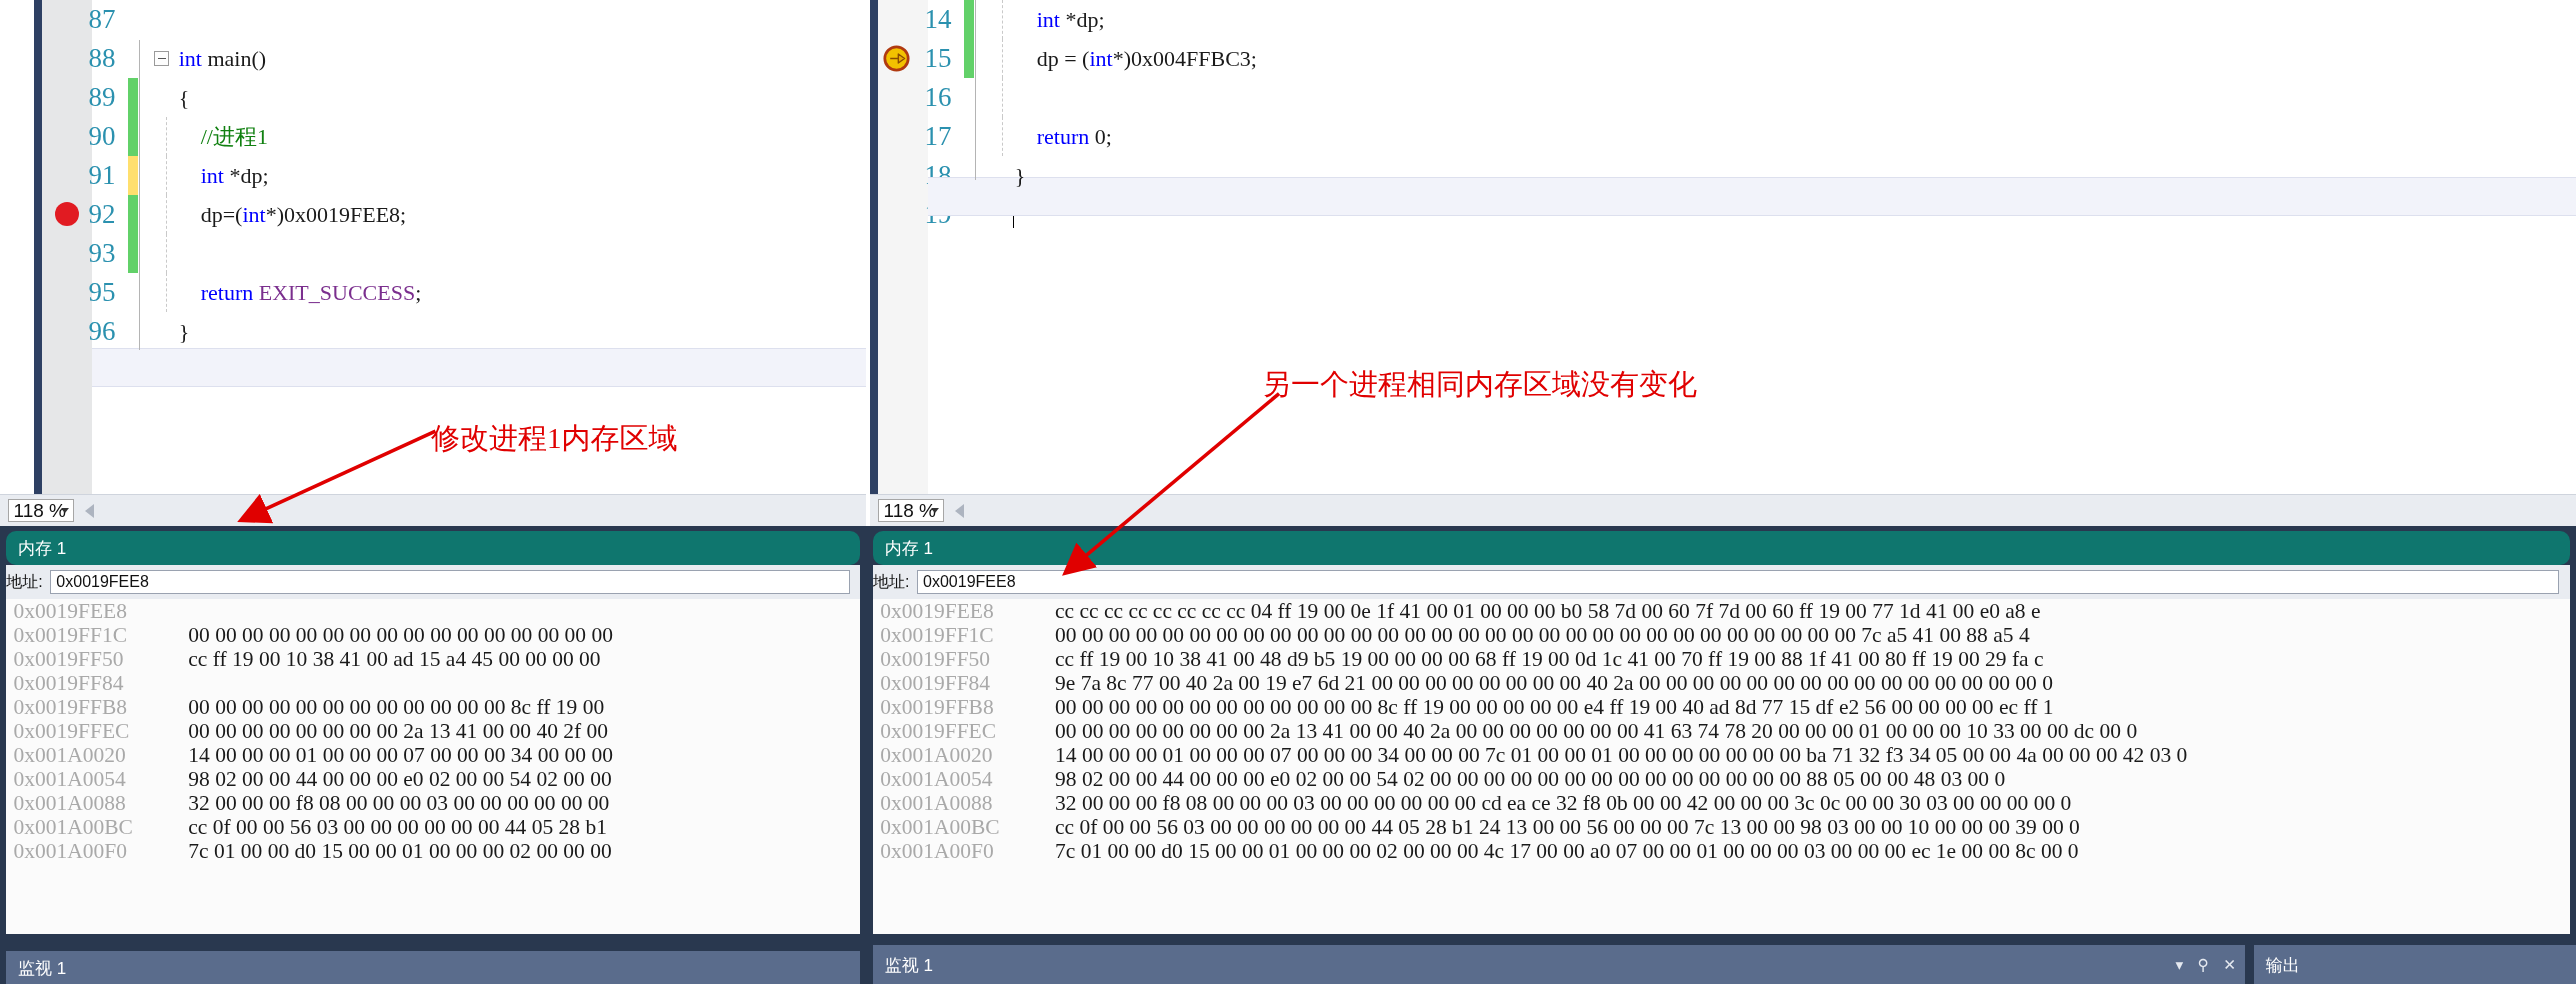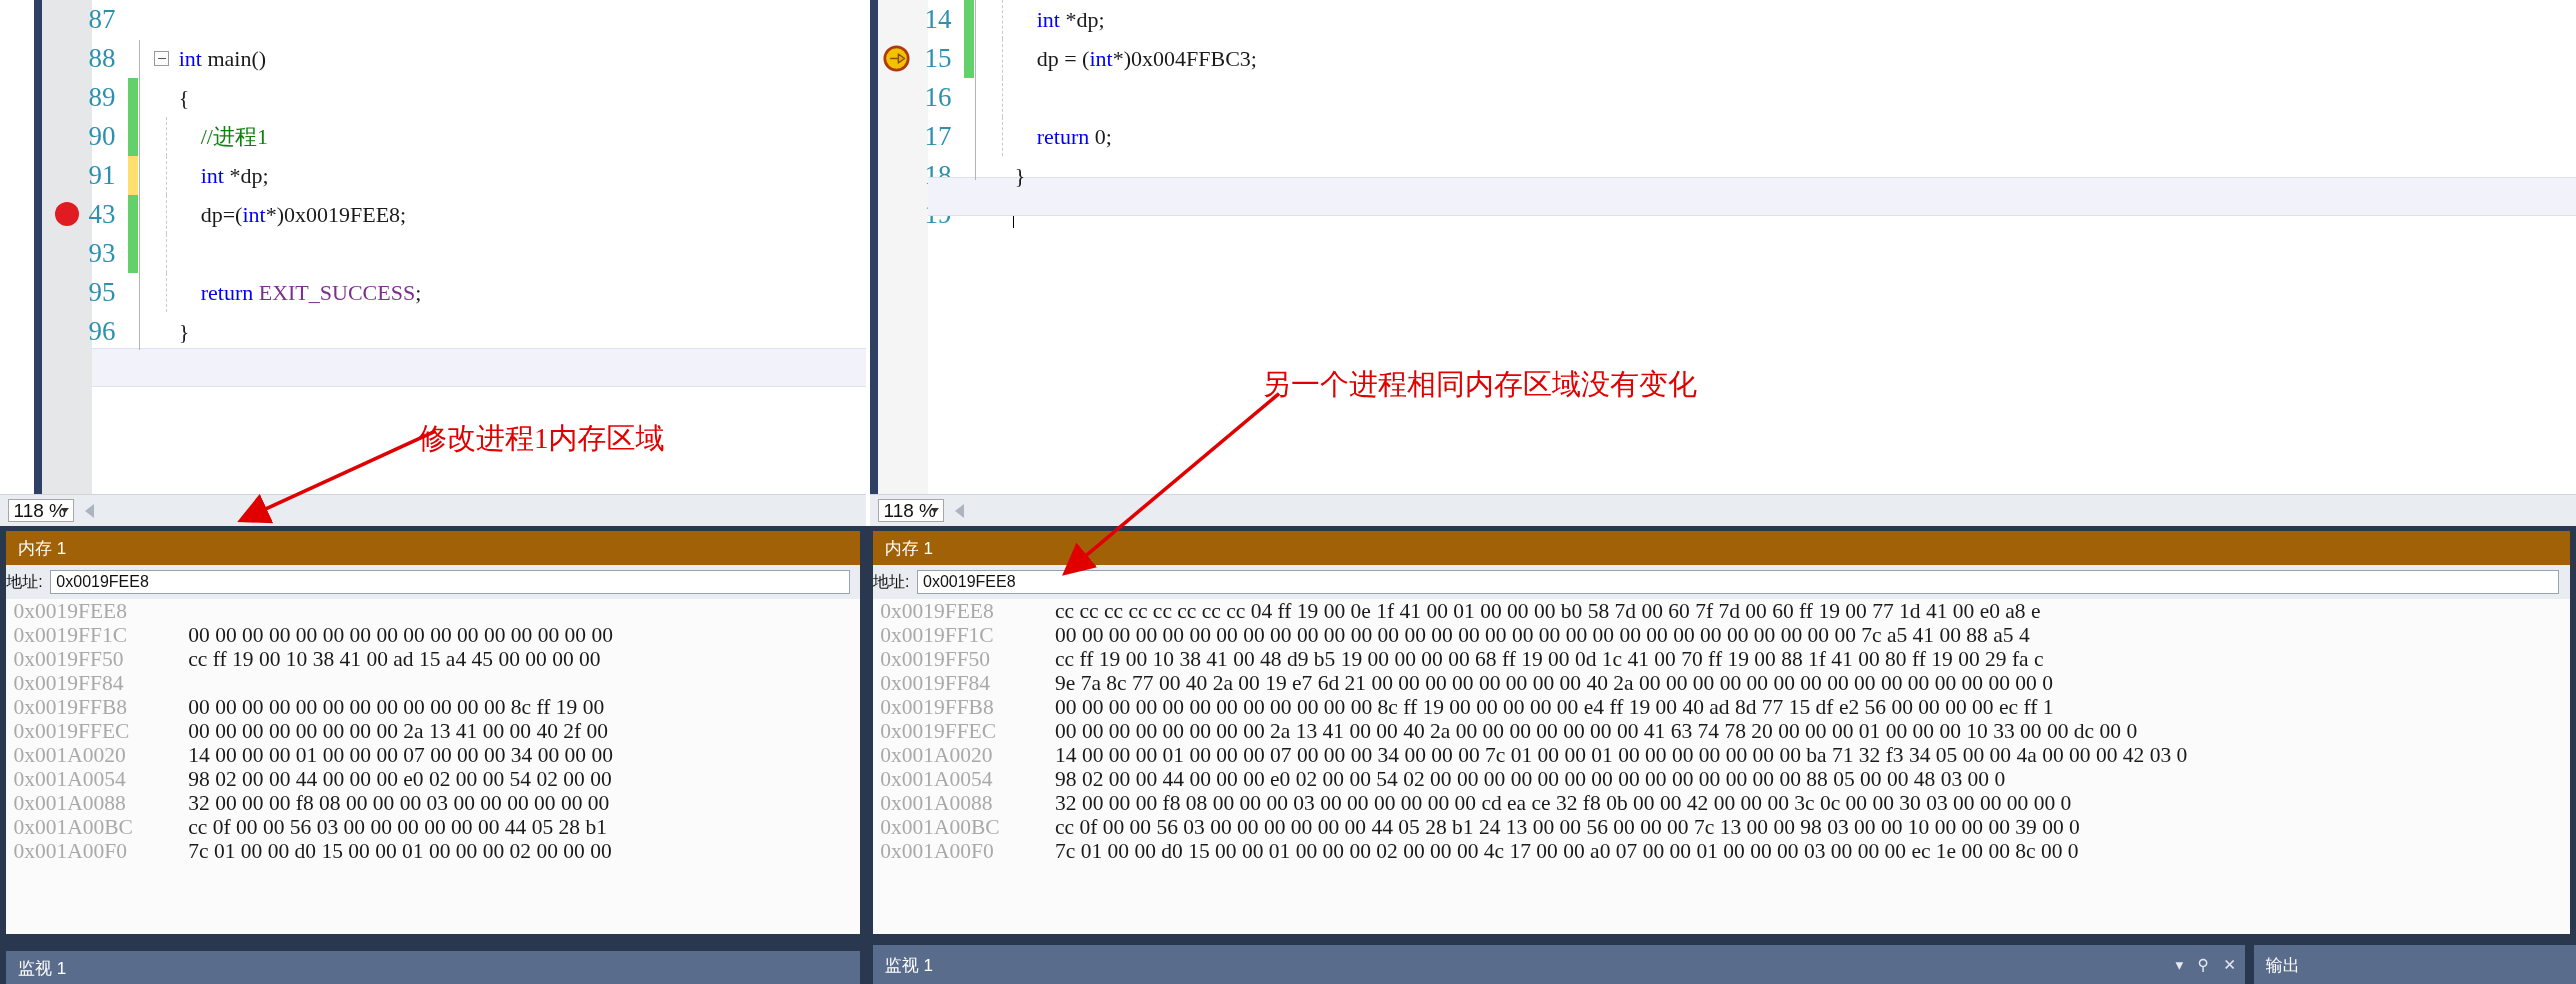--- a/index.html
+++ b/index.html
@@ -140,27 +140,28 @@
     border-right: 9px solid #adb4c0;
   }
 
   
   .mem-outerframe {
     position: absolute;
     background: #29384f;
   }
   .mem-titlebar {
     position: absolute;
-    background: #a16207;
+    background: #0f766e;
     color: #ffffff;
     font-size: 17px;
     display: flex;
     align-items: center;
     padding-left: 11.7px;
     font-family: "Liberation Sans", sans-serif;
+    border-radius: 10px;
   }
   .mem-addrbar {
     position: absolute;
     background: #e9ecf1;
     display: flex;
     align-items: center;
     padding-left: 0;
   }
   .mem-addr-label {
     font-size: 16px; color: #111;
@@ -248,21 +249,21 @@
 
   <div class="pane editor-wrap" style="left:0;top:0;width:866px;height:494px;">
     <div class="ed-dark-edge" style="left:34px;width:8px;"></div>
     <div class="ed-breakgutter" style="left:42px;width:50px;"></div>
     <div class="code-rows" id="left-code-rows" style="left:42px;right:0;">
         <div class="crow"><div class="lnum">87</div><div class="changebar cb-none"></div><div class="guidegap"></div><div class="codecell"><span class="ctext"></span></div></div>
         <div class="crow"><div class="lnum">88</div><div class="changebar cb-none"></div><div class="guidegap"></div><div class="codecell"><div class="foldbox"></div><span class="ctext"><span class="kw">int </span><span class="plain">main()</span></span></div></div>
         <div class="crow"><div class="lnum">89</div><div class="changebar cb-green"></div><div class="guidegap"></div><div class="codecell"><span class="ctext"><span class="plain">{</span></span></div></div>
         <div class="crow"><div class="lnum">90</div><div class="changebar cb-green"></div><div class="guidegap"></div><div class="codecell"><div class="indentguide"></div><span class="ctext"><span class="cmt">    //进程1</span></span></div></div>
         <div class="crow"><div class="lnum">91</div><div class="changebar cb-yellow"></div><div class="guidegap"></div><div class="codecell"><div class="indentguide"></div><span class="ctext"><span class="plain">    </span><span class="kw">int</span><span class="plain"> *dp;</span></span></div></div>
-        <div class="crow"><div class="lnum">43</div><div class="changebar cb-green"></div><div class="guidegap"></div><div class="codecell"><div class="indentguide"></div><span class="ctext"><span class="plain">    dp=(</span><span class="kw">int</span><span class="plain">*)0x0019FEE8;</span></span></div><div class="breakdot" style="left: 12.6px; top: 7.2px;"></div></div>
+        <div class="crow"><div class="lnum">92</div><div class="changebar cb-green"></div><div class="guidegap"></div><div class="codecell"><div class="indentguide"></div><span class="ctext"><span class="plain">    dp=(</span><span class="kw">int</span><span class="plain">*)0x0019FEE8;</span></span></div><div class="breakdot" style="left: 12.6px; top: 7.2px;"></div></div>
         <div class="crow"><div class="lnum">93</div><div class="changebar cb-green"></div><div class="guidegap"></div><div class="codecell"><div class="indentguide"></div><span class="ctext"></span></div></div>
         <div class="crow"><div class="lnum">95</div><div class="changebar cb-none"></div><div class="guidegap"></div><div class="codecell"><div class="indentguide"></div><span class="ctext"><span class="plain">    </span><span class="kw">return</span><span class="plain"> </span><span class="macro">EXIT_SUCCESS</span><span class="plain">;</span></span></div></div>
         <div class="crow"><div class="lnum">96</div><div class="changebar cb-none"></div><div class="guidegap"></div><div class="codecell"><span class="ctext"><span class="plain">}</span></span></div></div>
       </div>
     <div class="lastline-hi" style="left:92px;right:0;top:348px;height:39px;"></div>
     <div class="brace-block-bar" style="left:139px;top:40px;height:310px;"></div>
   </div>
 
   <div class="zoomstrip" style="left:0;top:550;width:866px;height:32px;top:494px;">
     <div class="zoombox">
@@ -371,21 +372,21 @@
   </div>
 
   <svg class="anno-svg" style="left:224px;top:422px;width:224px;height:108px;" viewBox="0 0 250 120">
     <defs>
       <marker id="ah1" markerWidth="9" markerHeight="9" refX="7" refY="4.5" orient="auto">
         <path d="M0,0 L9,4.5 L0,9 z" fill="#e00000"></path>
       </marker>
     </defs>
     <line x1="236" y1="10" x2="22" y2="108" stroke="#e00000" stroke-width="4" marker-end="url(#ah1)"></line>
   </svg>
-  <div class="anno" style="left:418px;top:419px;text-align:center;">修改进程1内存区域</div>
+  <div class="anno" style="left:431px;top:419px;text-align:center;">修改进程1内存区域</div>
 
   <svg class="anno-svg" style="left:1055px;top:386px;width:233px;height:198px;" viewBox="0 0 260 220">
     <defs>
       <marker id="ah2" markerWidth="9" markerHeight="9" refX="7" refY="4.5" orient="auto">
         <path d="M0,0 L9,4.5 L0,9 z" fill="#e00000"></path>
       </marker>
     </defs>
     <line x1="250" y1="8" x2="14" y2="206" stroke="#e00000" stroke-width="4" marker-end="url(#ah2)"></line>
   </svg>
   <div class="anno" style="left:1262px;top:365px;">另一个进程相同内存区域没有变化</div>

